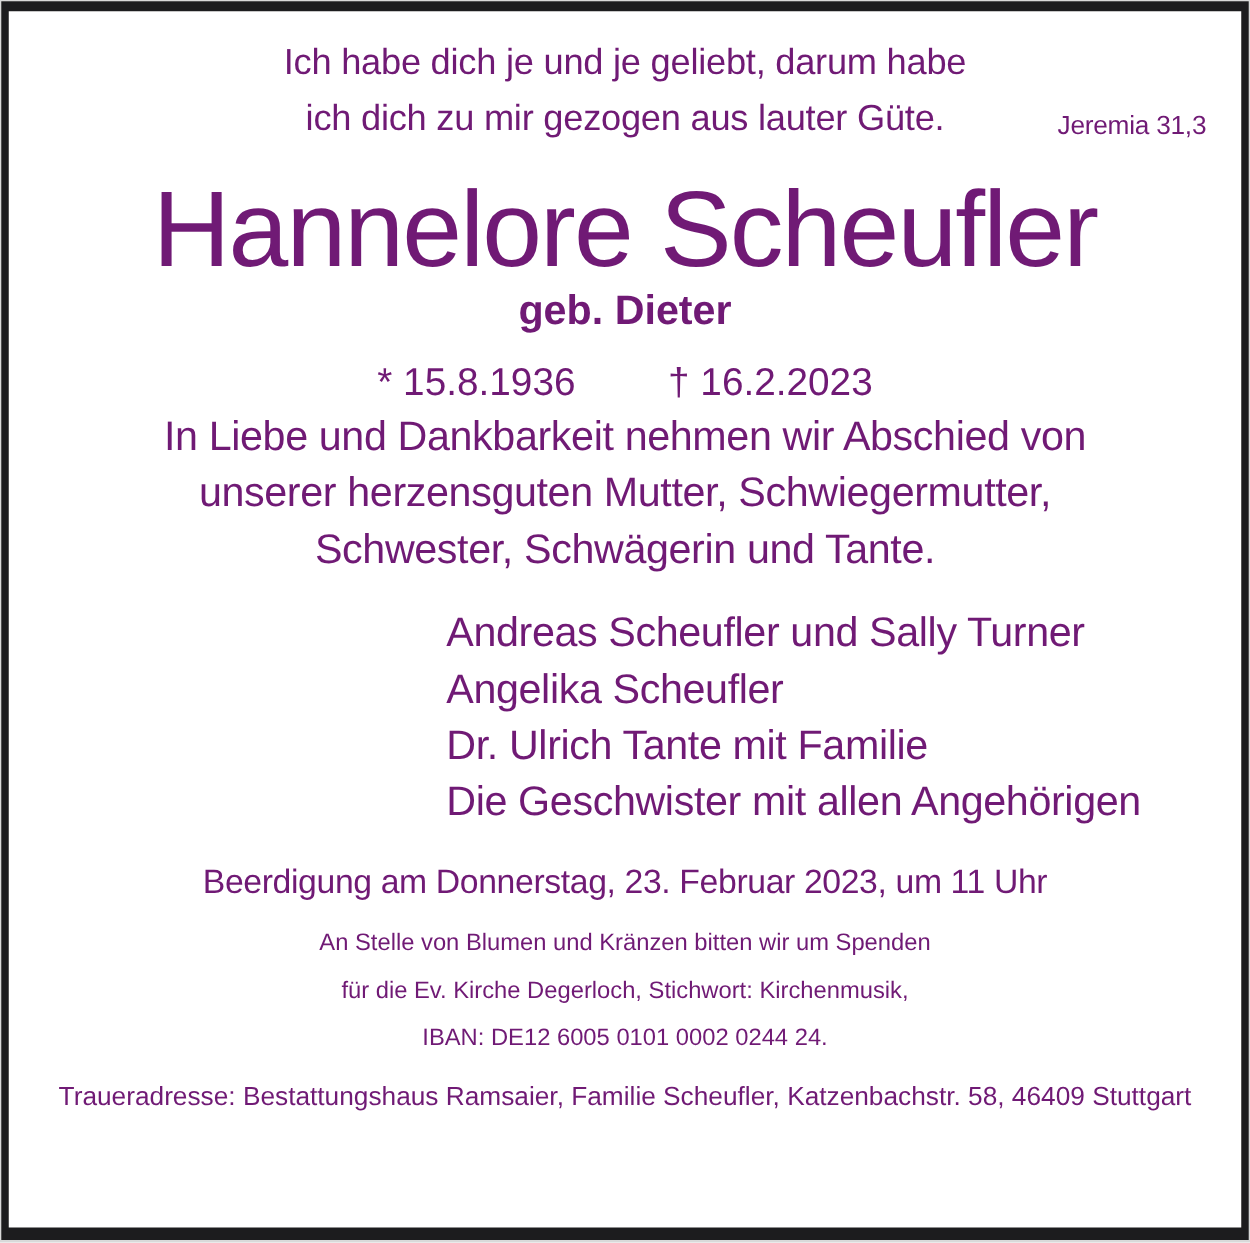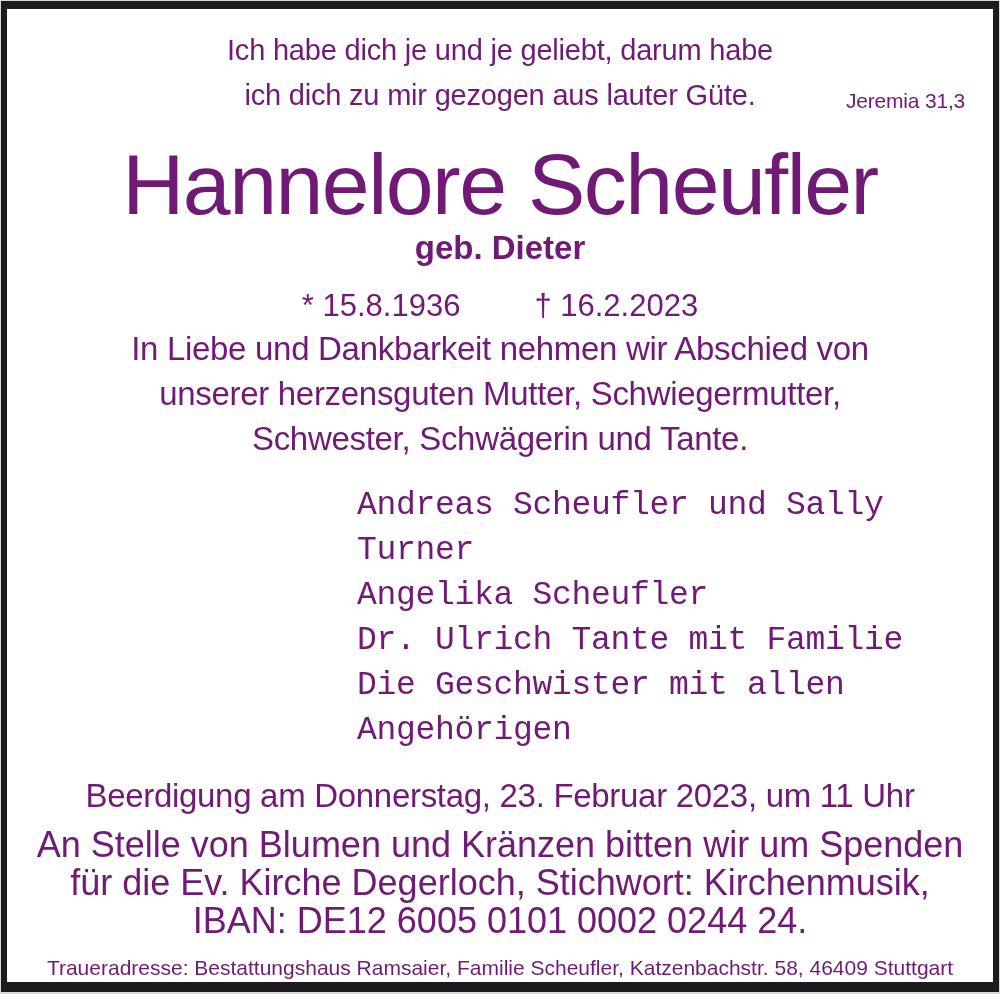--- a/index.html
+++ b/index.html
@@ -71,31 +71,30 @@
     line-height: 45px;
     letter-spacing: -0.3px;
   }
   .mourners {
     margin-top: 22px;
     font-size: 33px;
     line-height: 45px;
     letter-spacing: -0.3px;
     text-align: left;
     padding-left: 350px;
-    font-family: Liberation Mono, monospace;
   }
   .funeral {
     margin-top: 20px;
-    font-size: 33px;
+    font-size: 27px;
     line-height: 45px;
     letter-spacing: -0.3px;
   }
   .donations {
     margin-top: 8px;
-    font-size: 36px;
+    font-size: 19px;
     line-height: 38px;
     text-align: center;
   }
   .address {
     margin-top: 14px;
     font-size: 21px;
     line-height: 28px;
     white-space: nowrap;
   }
 </style>

